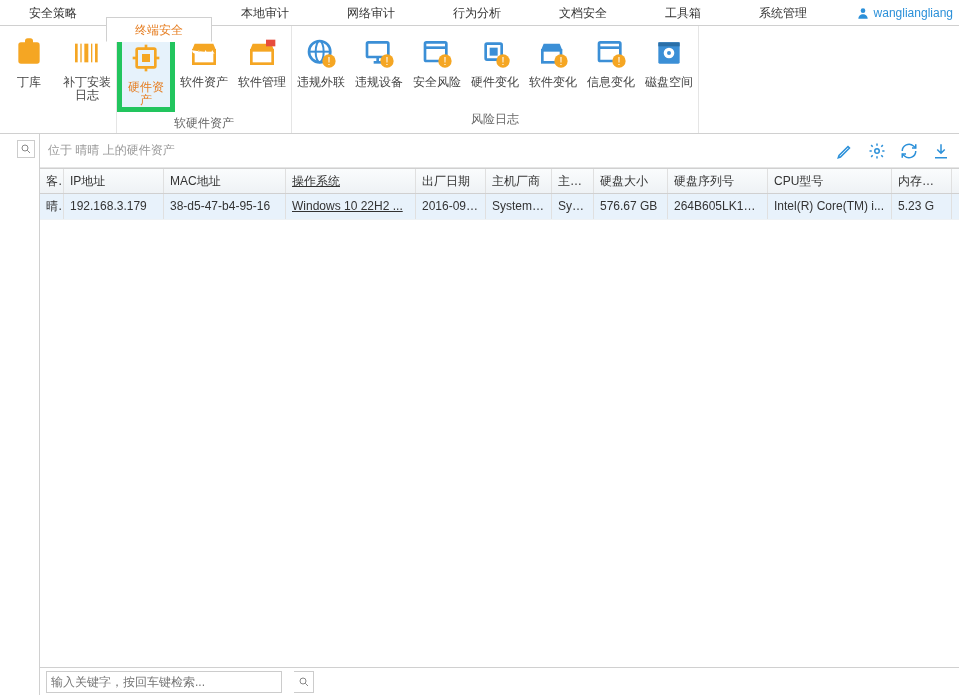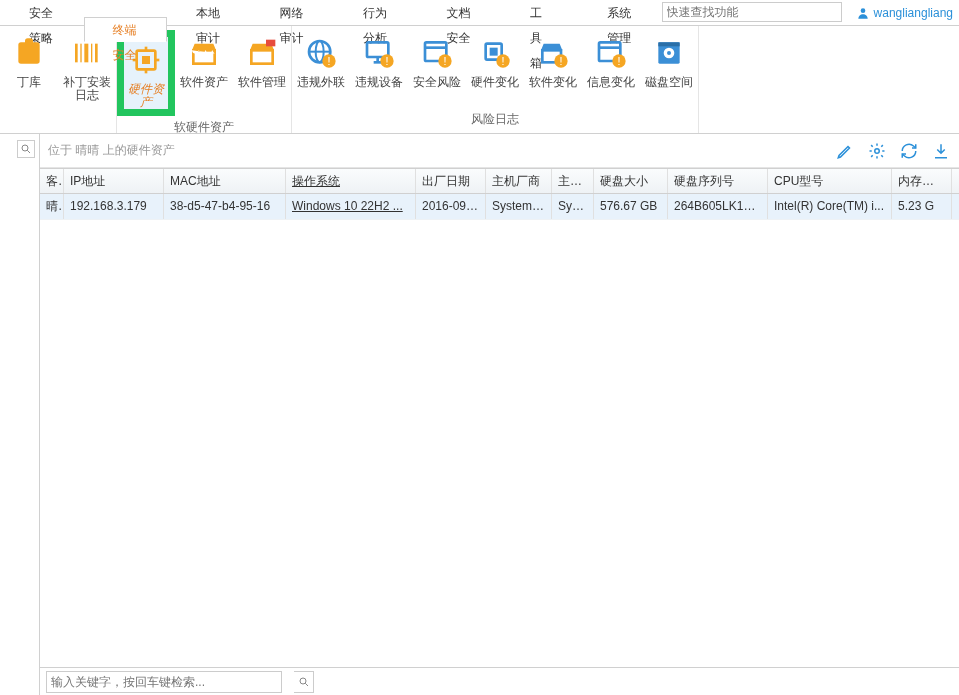--- a/index.html
+++ b/index.html
@@ -12,21 +12,21 @@
   .topbar-spacer { flex: 1; }
   .search-box { margin: 2px 8px 0 0; }
   .search-box input { width: 180px; height: 20px; border: 1px solid #ccc; padding: 0 4px; font-size: 12px; color: #999; }
   .user { display: flex; align-items: center; color: #2b90d9; padding: 0 6px; gap: 4px; }
   .user-icon { width: 14px; height: 14px; fill: #2b90d9; }
   
   .ribbon { display: flex; border-bottom: 1px solid #d0d0d0; background: #fff; height: 108px; }
   .rib-group { display: flex; flex-direction: column; border-right: 1px solid #e5e5e5; }
   .rib-items { display: flex; flex: 1; padding-top: 4px; }
   .rib-item { width: 58px; display: flex; flex-direction: column; align-items: center; justify-content: flex-start; padding: 6px 2px 0; cursor: pointer; }
-  .rib-item.active { background: #e6f2fb; border: 7px solid #22c55e; font-style: italic; }
+  .rib-item.active { background: #e6f2fb; border: 5px solid #22c55e; }
   .rib-item .icon { width: 34px; height: 34px; display: flex; align-items: center; justify-content: center; margin-bottom: 6px; }
   .rib-item .label { text-align: center; font-size: 12px; color: #444; line-height: 1.1; }
   .rib-item.active .label { color: #e67e22; }
   .rib-title { text-align: center; font-size: 12px; color: #666; padding: 3px 0 5px; }
   
   .content { display: flex; height: calc(695px - 26px - 108px); }
   .sidebar { width: 40px; border-right: 1px solid #d0d0d0; display: flex; flex-direction: column; align-items: flex-end; padding-top: 6px; }
   .sidebar .search-icon { width: 18px; height: 18px; border: 1px solid #ccc; display: flex; align-items: center; justify-content: center; margin-right: 4px; cursor: pointer; }
   
   .main { flex: 1; display: flex; flex-direction: column; }
@@ -61,23 +61,20 @@
       <div class="tab">安全策略</div>
       <div class="tab active">终端安全</div>
       <div class="tab">本地审计</div>
       <div class="tab">网络审计</div>
       <div class="tab">行为分析</div>
       <div class="tab">文档安全</div>
       <div class="tab">工具箱</div>
       <div class="tab">系统管理</div>
     </div>
   <div class="topbar-spacer"></div>
-  <div class="search-box">
-    <input type="text" placeholder="快速查找功能" style="">
-  </div>
   <div class="user">
     <svg class="user-icon" viewBox="0 0 24 24">
         <circle cx="12" cy="8" r="4"></circle>
         <path d="M4 22c0-4.4 3.6-8 8-8s8 3.6 8 8z"></path>
       </svg>
     <span>wangliangliang</span>
   </div>
 </div>
 
 <div class="ribbon" id="ribbon">

